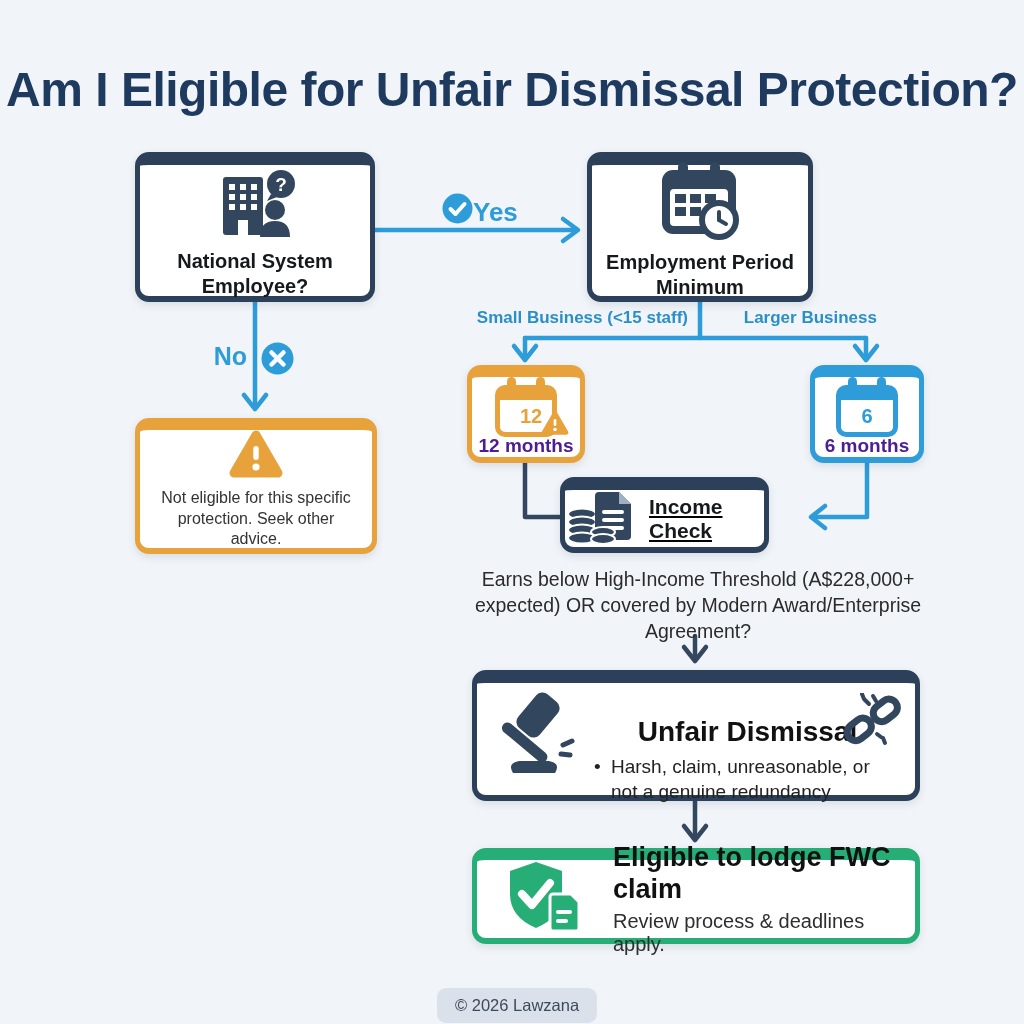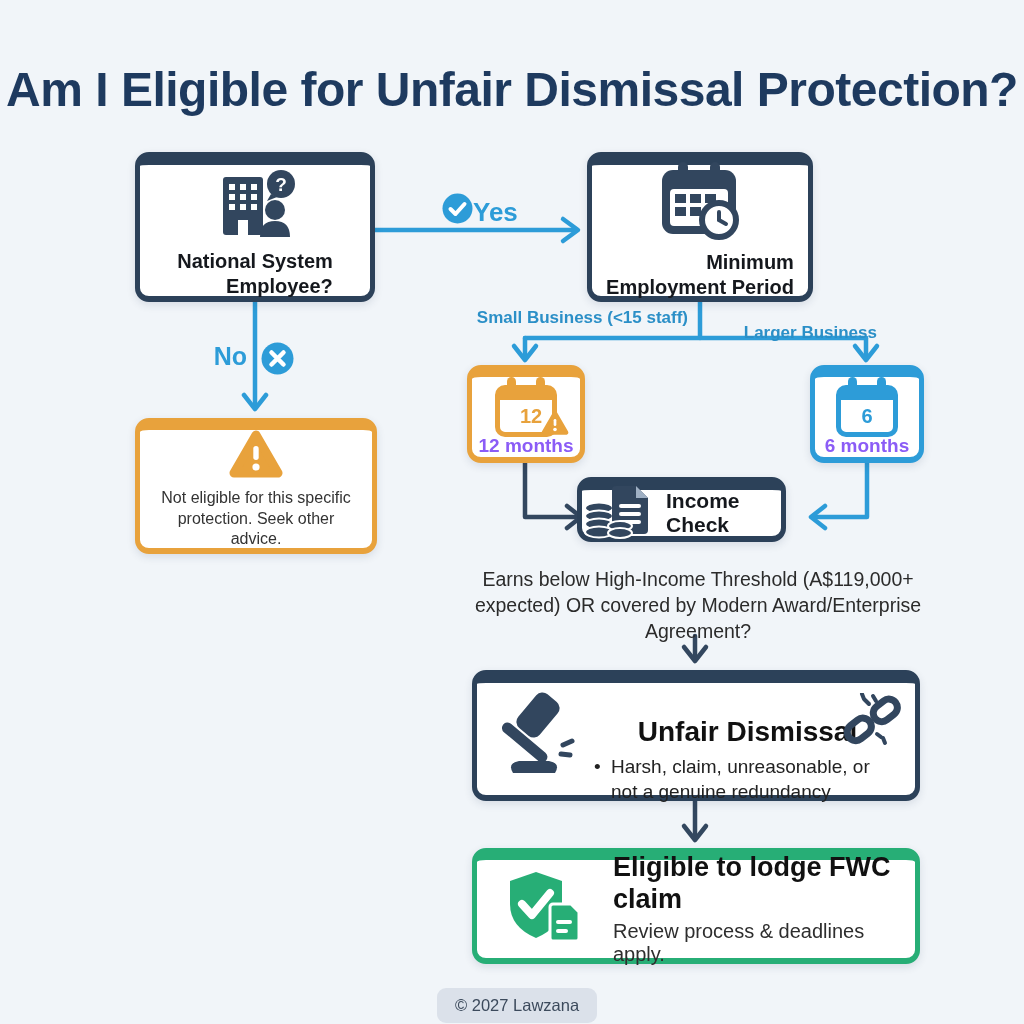--- a/index.html
+++ b/index.html
@@ -14,49 +14,49 @@
   }
   .node{
     position:absolute;background:#fff;border-style:solid;border-radius:14px;
     box-sizing:border-box;box-shadow:0 3px 8px rgba(30,50,80,.12);
     display:flex;flex-direction:column;align-items:center;justify-content:center;
   }
   .b-navy{border-color:#2c4159;border-width:13px 5px 6px;}
   .b-orange{border-color:#e8a23c;border-width:12px 5px 6px;}
   .b-blue{border-color:#2d9cd8;border-width:12px 5px 6px;}
   .b-green{border-color:#27ae76;border-width:12px 5px 6px;}
-  .node-label{font-weight:700;font-size:20px;color:#15181d;text-align:right;line-height:1.25;}
+  .node-label{font-weight:700;font-size:20px;color:#15181d;text-align:center;line-height:1.25;}
   .node-national{left:135px;top:152px;width:240px;height:150px;gap:2px;}
   .node-minimum{left:587px;top:152px;width:226px;height:150px;gap:2px;}
   .node-noteligible{left:135px;top:418px;width:242px;height:136px;gap:6px;}
   .noteligible-text{font-size:16px;color:#333;text-align:center;line-height:1.3;width:206px;}
   .node-12{left:467px;top:365px;width:118px;height:98px;gap:1px;}
   .node-6{left:810px;top:365px;width:114px;height:98px;gap:1px;}
-  .month-label{font-weight:700;font-size:19px;color:#8b5cf6;}
-  .node-income{left:577px;top:477px;width:209px;height:65px;flex-direction:row;gap:12px;}
+  .month-label{font-weight:700;font-size:19px;color:#4c1d95;}
+  .node-income{left:560px;top:477px;width:209px;height:76px;flex-direction:row;gap:12px;text-decoration:underline;}
   .income-label{font-weight:700;font-size:21px;color:#15181d;}
   .node-unfair{left:472px;top:670px;width:448px;height:131px;flex-direction:row;gap:8px;padding:8px 14px;}
   .unfair-col{flex:1;display:flex;flex-direction:column;align-items:center;}
   .unfair-title{font-weight:700;font-size:28px;color:#111;line-height:1.1;margin-top:44px;}
   .unfair-bullet{font-size:19px;color:#222;line-height:1.3;margin-top:7px;max-width:320px;
     text-align:left;position:relative;padding-left:17px;}
   .unfair-bullet::before{content:"\2022";position:absolute;left:0;top:0;}
   .chain-wrap{position:absolute;top:10px;right:14px;}
-  .node-eligible{left:472px;top:848px;width:448px;height:116px;flex-direction:row;
+  .node-eligible{left:472px;top:848px;width:448px;height:96px;flex-direction:row;
     justify-content:flex-start;gap:24px;padding-left:28px;}
   .eligible-col{display:flex;flex-direction:column;}
   .eligible-title{font-weight:700;font-size:27px;color:#111;line-height:1.15;}
   .eligible-sub{font-size:20px;color:#2e2e2e;margin-top:5px;}
   .edge-label{position:absolute;font-weight:700;color:#2d9cd8;}
   .yes-label{left:442px;top:193px;display:flex;align-items:center;font-size:26px;}
   .no-label{left:203px;top:342px;width:44px;text-align:right;font-size:25px;}
   .xcircle{position:absolute;left:261px;top:342px;}
   .branch-label{position:absolute;font-weight:700;font-size:17px;color:#2b8fc7;text-align:right;}
   .small-biz{left:474px;top:308px;width:214px;}
-  .larger-biz{left:727px;top:308px;width:150px;margin-top:15px;}
+  .larger-biz{left:727px;top:308px;width:150px;}
   .income-question{
     position:absolute;left:437px;top:566px;width:522px;text-align:center;
     font-size:19.5px;color:#2b2b2b;line-height:1.34;
   }
   .connectors{position:absolute;left:0;top:0;pointer-events:none;}
   
   .cal{position:relative;width:68px;height:62px;}
   .cal-body{position:absolute;top:8px;left:3px;width:62px;height:52px;border-style:solid;
     border-width:15px 5px 5px;border-radius:10px;background:#fff;box-sizing:border-box;
     display:flex;align-items:center;justify-content:center;}
@@ -177,22 +177,22 @@
           <rect x="34" y="32" width="11" height="9"></rect>
           <rect x="49" y="32" width="11" height="9"></rect>
         <rect x="19" y="45" width="11" height="9"></rect>
           <rect x="34" y="45" width="11" height="9"></rect>
       </g>
       <circle cx="63" cy="58" r="17" fill="#fff" stroke="#32465e" stroke-width="6"></circle>
       <path d="M63 50 V58 L70 62" stroke="#32465e" stroke-width="4" fill="none" stroke-linecap="round"></path>
     </svg>
   </span>
   <div class="node-label">
+    <div>Employment Period</div>
     <div>Minimum</div>
-    <div>Employment Period</div>
   </div>
 </div>
 
 <div class="branch-label small-biz">Small Business (&lt;15 staff)</div>
 <div class="branch-label larger-biz">Larger Business</div>
 
 <div class="node b-orange node-noteligible">
   <span>
     <svg width="56" height="50" viewBox="0 0 56 50">
       <path d="M28 7 L50 45 H6 Z" fill="#e8a23c" stroke="#e8a23c" stroke-width="9" stroke-linejoin="round"></path>
@@ -250,21 +250,21 @@
       </g>
       <g fill="#32465e" stroke="#fff" stroke-width="2">
         <ellipse cx="38" cy="44" rx="12" ry="5"></ellipse>
         <ellipse cx="38" cy="51" rx="12" ry="5"></ellipse>
       </g>
     </svg>
   </span>
   <div class="income-label">Income Check</div>
 </div>
 
-<div class="income-question">Earns below High-Income Threshold (A$119,000+ expected) OR covered by Modern Award/Enterprise Agreement?</div>
+<div class="income-question">Earns below High-Income Threshold (A$228,000+ expected) OR covered by Modern Award/Enterprise Agreement?</div>
 
 <div class="node b-navy node-unfair">
   <span>
     <svg width="95" height="92" viewBox="0 0 95 92">
       <g fill="#32465e">
         <rect x="33" y="2" width="28" height="44" rx="8" transform="rotate(40 47 24)"></rect>
         <rect x="6" y="46" width="56" height="11" rx="5.5" transform="rotate(40 34 51)"></rect>
         <path d="M22 82 L64 82 Q70 72 58 70 L28 70 Q16 72 22 82 Z"></path>
       </g>
       <g stroke="#32465e" stroke-width="5" stroke-linecap="round">
@@ -305,13 +305,13 @@
         <rect x="51" y="59" width="12" height="4" rx="2" fill="#fff"></rect>
       </g>
     </svg>
   </span>
   <div class="eligible-col">
     <div class="eligible-title">Eligible to lodge FWC claim</div>
     <div class="eligible-sub">Review process &amp; deadlines apply.</div>
   </div>
 </div>
 
-<div class="footer-badge">© 2027 Lawzana</div>
+<div class="footer-badge">© 2026 Lawzana</div>
 
 </body></html>

